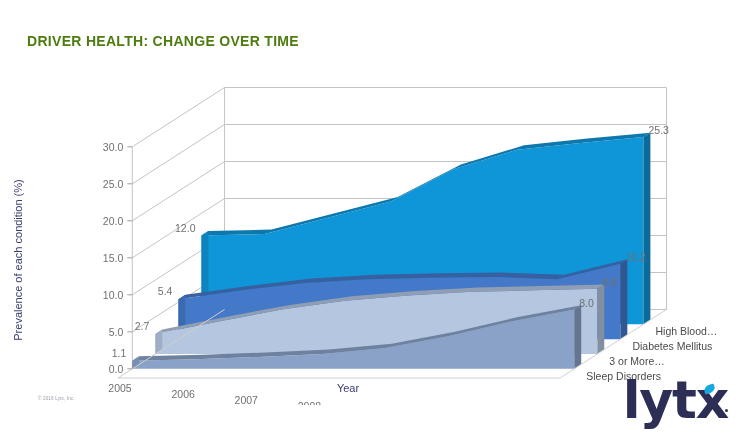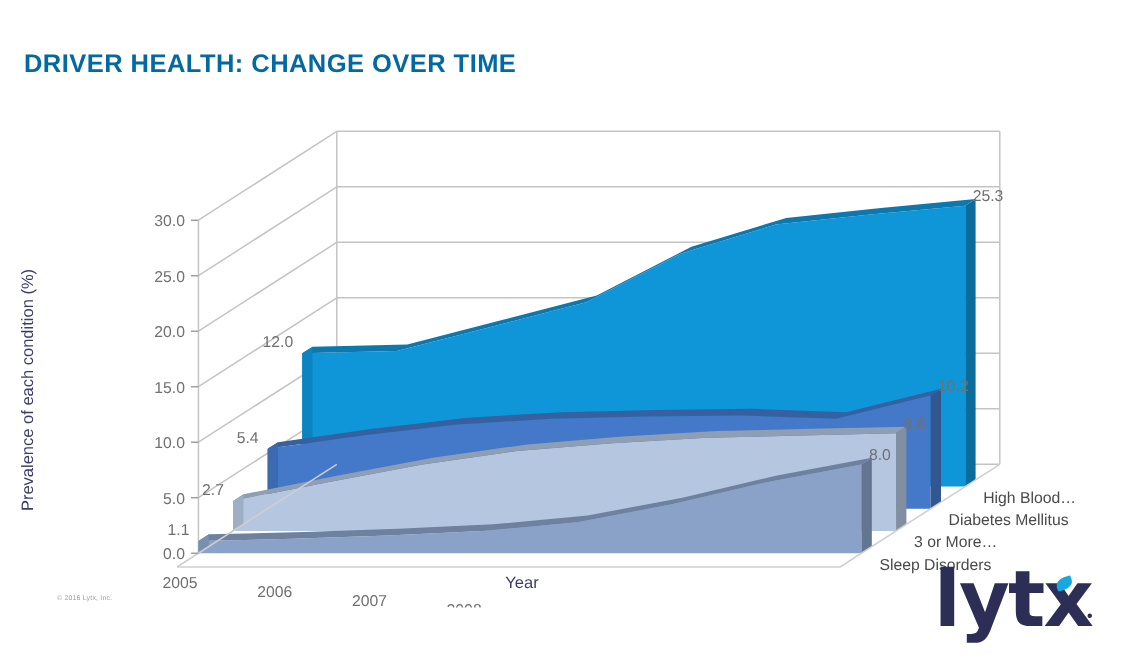--- a/index.html
+++ b/index.html
@@ -10,25 +10,25 @@
     font-family: "Liberation Sans", sans-serif;
     overflow: hidden;
   }
   #slide {
     position: relative;
     width: 750px; height: 440px;
     background: #ffffff;
   }
   #title {
     position: absolute;
-    left: 16px; top: 33px;
-    font-size: 17px;
+    left: 27px; top: 33px;
+    font-size: 14px;
     font-weight: bold;
     letter-spacing: 0.3px;
-    color: #0369a1;
+    color: #4d7c0f;
     white-space: nowrap;
   }
   #chart-wrap {
     position: absolute;
     left: 0; top: 60px;
     width: 750px; height: 345px;
   }
   svg { display: block; }
   .axlabel {
     fill: #6f7072;

